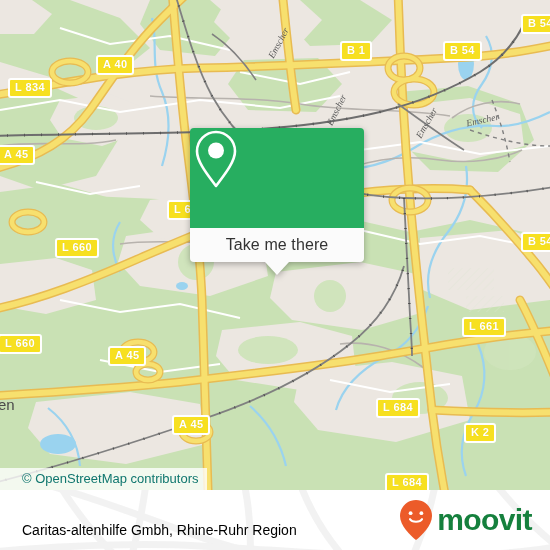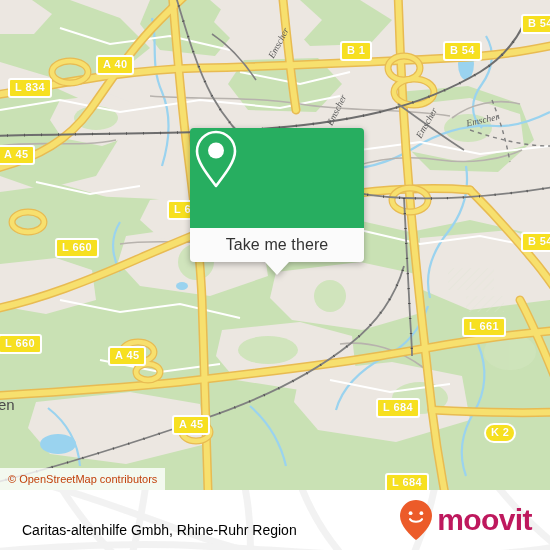--- a/index.html
+++ b/index.html
@@ -49,25 +49,25 @@
     position:absolute;
     color:#4a4a4a;
     font-size:15px;
     white-space:nowrap;
   }
 
   
   .attribution{
     position:absolute;left:0;top:468px;
     background:rgba(255,255,255,.78);
-    color:#c2410c;
-    font-size:11px;
+    color:#0f766e;
+    font-size:13px;
     line-height:22px;
     height:22px;
-    padding:0 8px 0 8px;
+    padding:0 8px 0 22px;
     white-space:nowrap;
   }
 
   
   .card{
     position:absolute;left:190px;top:128px;width:174px;
     filter:drop-shadow(0 2px 3px rgba(0,0,0,.30));
   }
   .card-green{
     background:#27ae60;
@@ -111,21 +111,21 @@
     display:flex;align-items:center;
     color:#000000;
     font-size:14px;
     white-space:nowrap;
   }
   .brand{
     position:absolute;right:18px;top:0;height:60px;
     display:flex;align-items:center;gap:4px;
   }
   .brand-word{
-    color:#be185d;
+    color:#15803d;
     font-size:30px;
     font-weight:bold;
     letter-spacing:-0.6px;
     line-height:30px;
   }
 </style>
 </head>
 <body>
 
 <div id="root">
@@ -292,21 +292,21 @@
     <div class="shield" style="left:108px;top:346px;">A 45</div>
     <div class="shield" style="left:172px;top:415px;">A 45</div>
     <div class="shield" style="left:167px;top:200px;">L 6</div>
     <div class="shield" style="left:340px;top:41px;">B 1</div>
     <div class="shield" style="left:443px;top:41px;">B 54</div>
     <div class="shield" style="left:521px;top:14px;">B 54</div>
     <div class="shield" style="left:521px;top:232px;">B 54</div>
     <div class="shield" style="left:462px;top:301px;margin-top:16px;">L 661</div>
     <div class="shield" style="left:376px;top:398px;">L 684</div>
     <div class="shield" style="left:385px;top:473px;">L 684</div>
-    <div class="shield" style="left:484px;top:423px;border-radius:10px;">K 2</div>
+    <div class="shield" style="left:464px;top:423px;">K 2</div>
 
     <div class="river-label" style="left:262px;top:38px;transform:rotate(-62deg);">Emscher</div>
     <div class="river-label" style="left:320px;top:105px;transform:rotate(-64deg);">Emscher</div>
     <div class="river-label" style="left:410px;top:118px;transform:rotate(-60deg);">Emscher</div>
     <div class="river-label" style="left:466px;top:115px;transform:rotate(-12deg);">Emscher</div>
     <div class="river-label" style="left:272px;top:158px;transform:rotate(24deg);">Emscher</div>
 
     <div class="place-label" style="left:-2px;top:396px;">en</div>
 
     <div class="attribution">© OpenStreetMap contributors</div>

